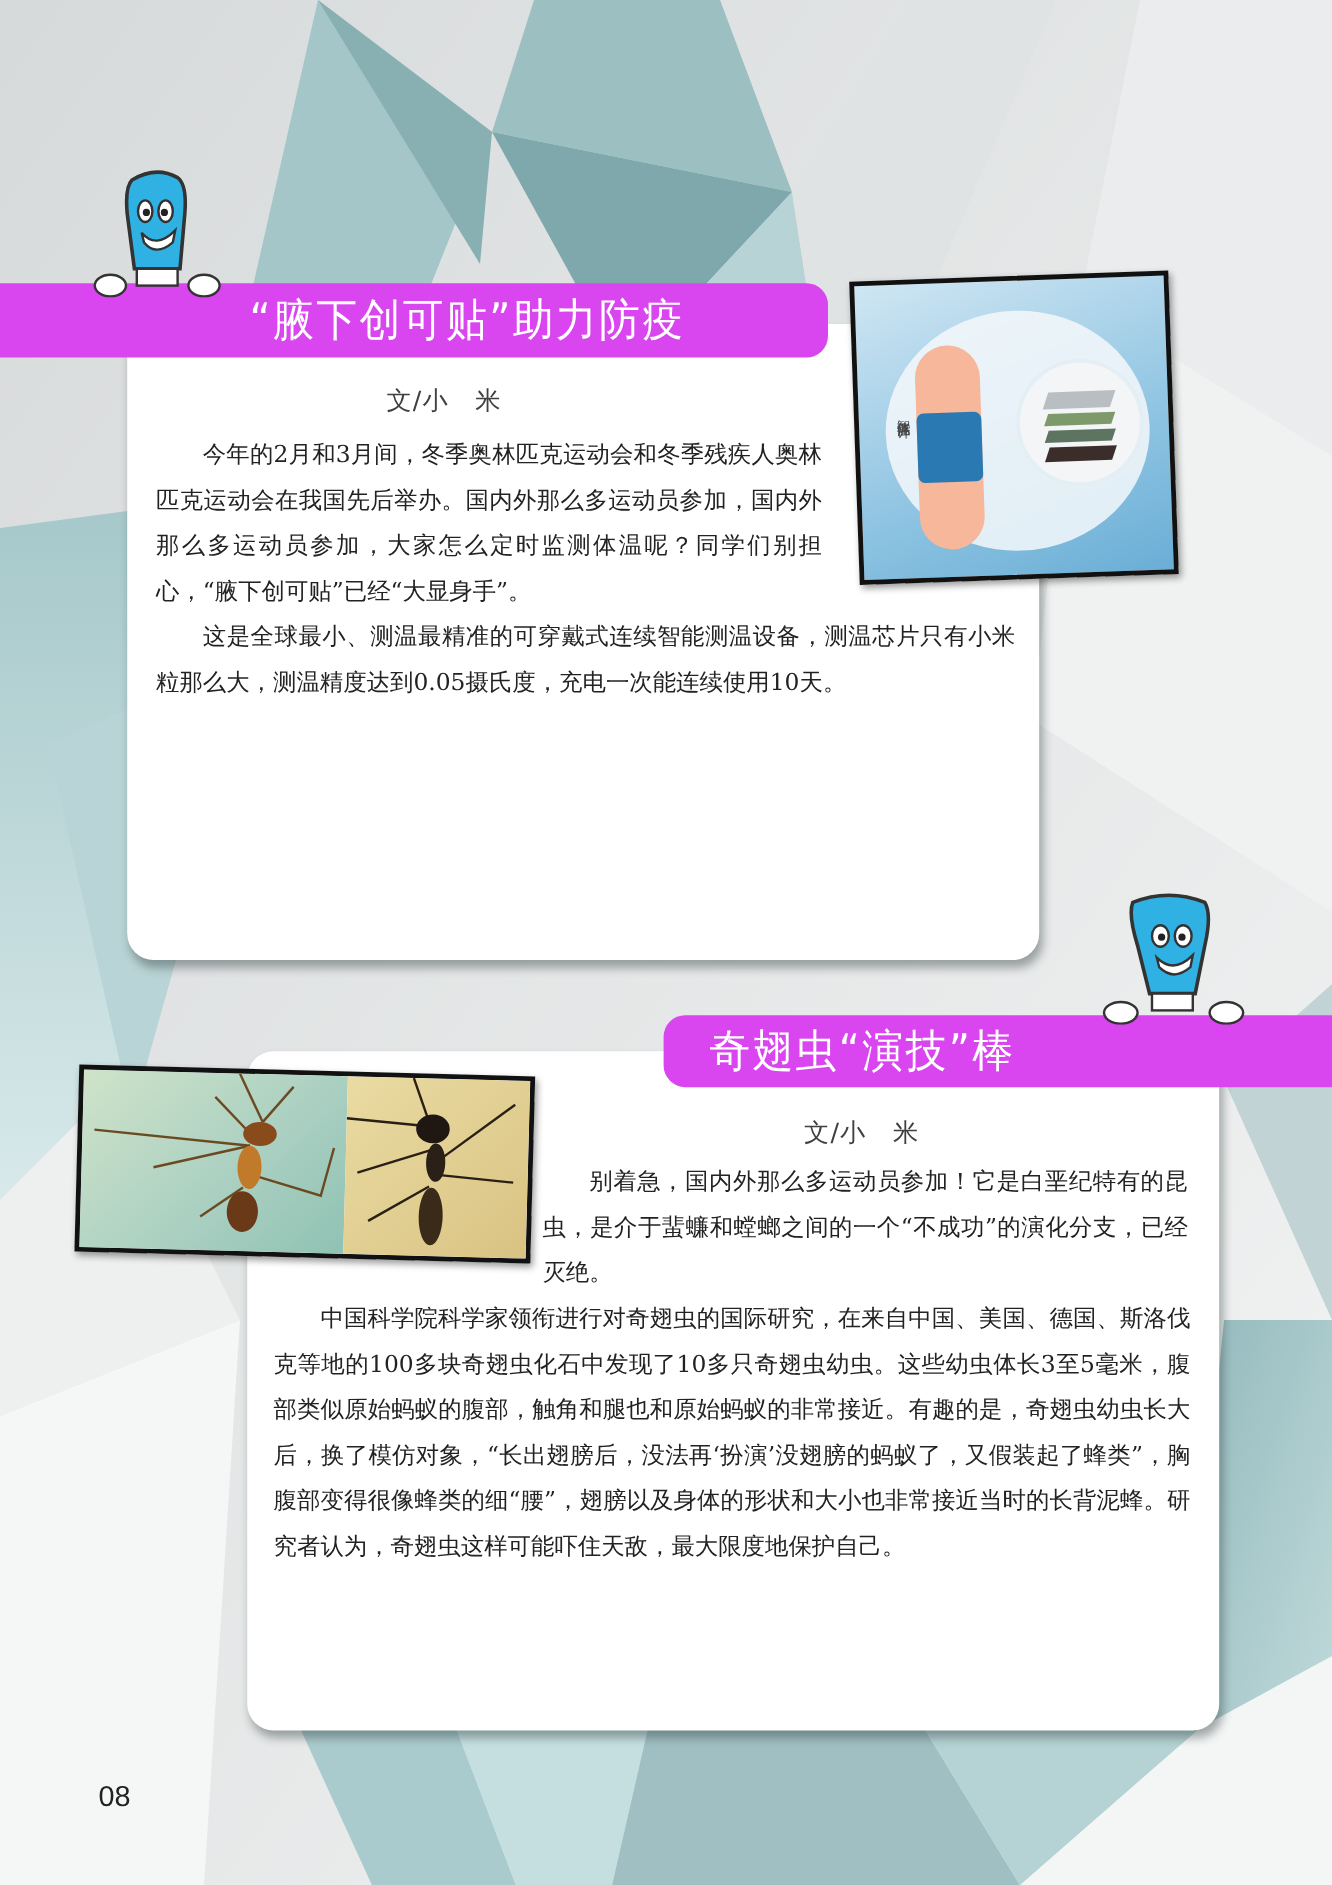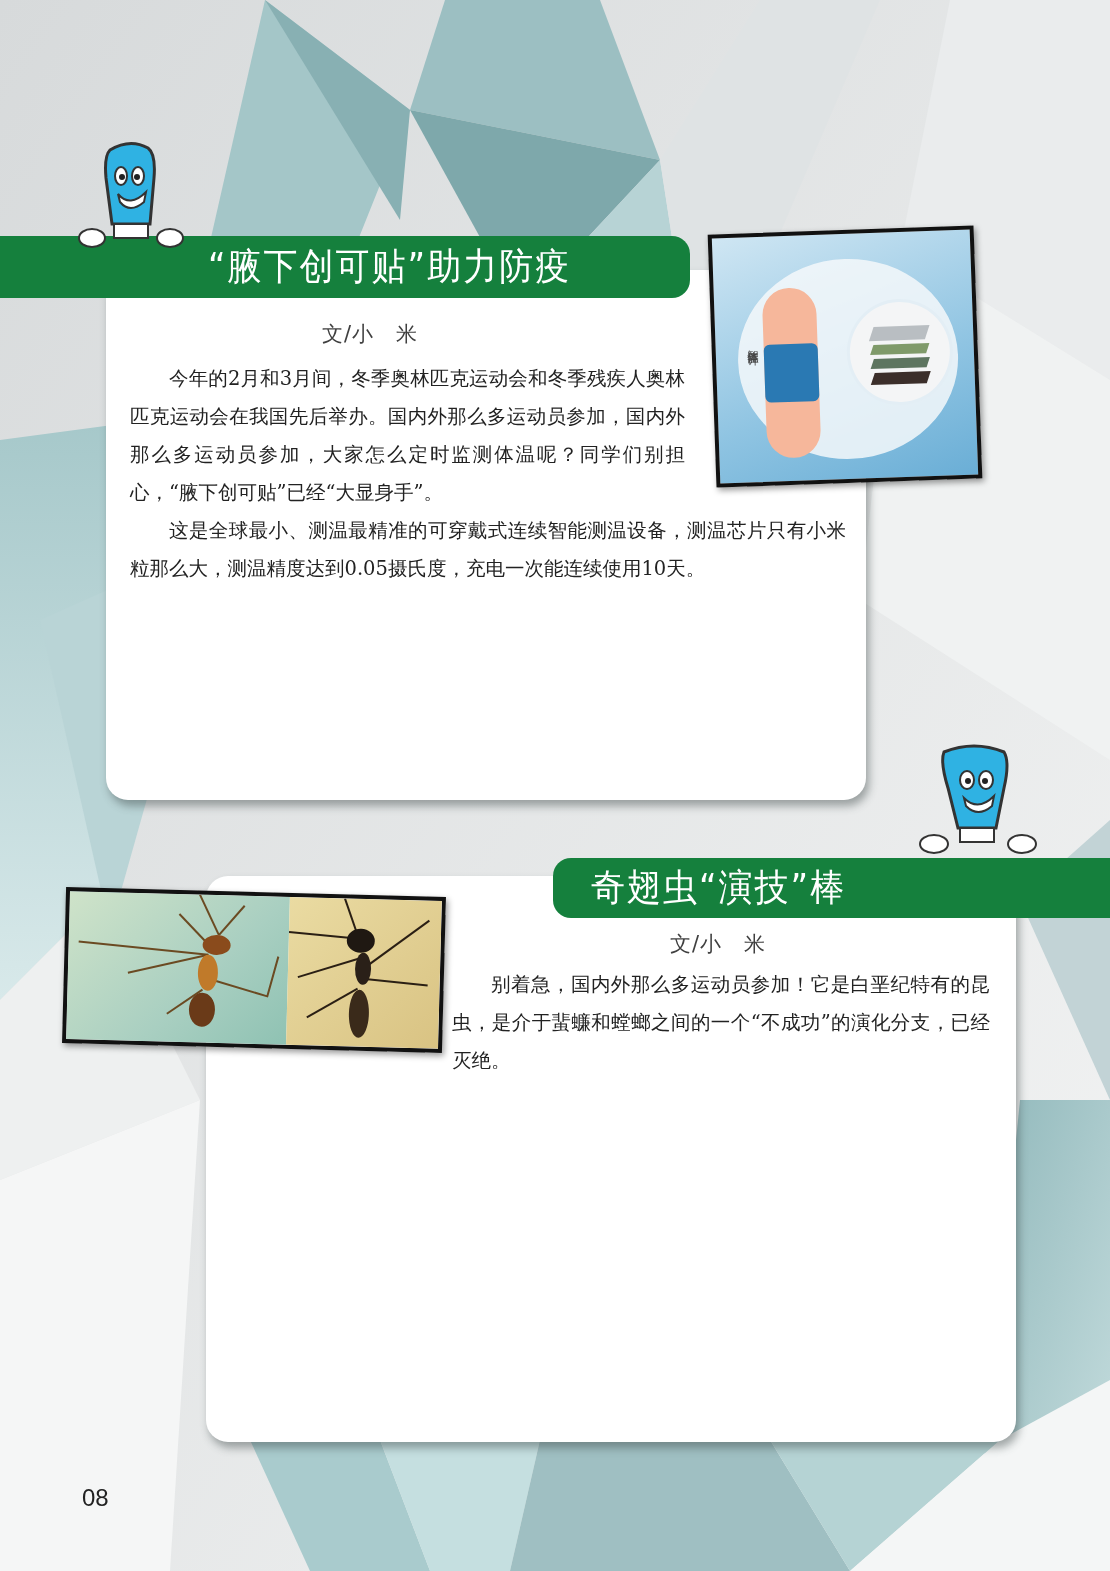--- a/index.html
+++ b/index.html
@@ -1,19 +1,19 @@
 <!DOCTYPE html>
 <html><head>
 <meta charset="utf-8">
 <style>
   html, body { margin:0; padding:0; }
   body { width:1110px; height:1571px; position:relative; overflow:hidden; background:#e9ebec; font-family:"DejaVu Serif", serif; }
   .bg { position:absolute; left:0; top:0; width:1110px; height:1571px; z-index:0; }
   .card { position:absolute; background:#fff; border-radius:22px; box-shadow: 3px 6px 8px rgba(60,70,70,0.45); z-index:2; }
-  .banner { position:absolute; background:#15803d; z-index:4; color:#fff; font-family:"DejaVu Sans", sans-serif; font-weight:normal; letter-spacing:2px; display:flex; align-items:center; }
+  .banner { position:absolute; background:#d946ef; z-index:4; color:#fff; font-family:"DejaVu Sans", sans-serif; font-weight:normal; letter-spacing:2px; display:flex; align-items:center; }
   .banner-text { font-size:34px; transform:scaleY(1.1); }
   .byline { position:absolute; font-family:"DejaVu Sans", sans-serif; font-weight:normal; font-size:21px; color:#404040; z-index:5; letter-spacing:1px; }
   .para { position:absolute; z-index:5; font-size:19.5px; line-height:38px; color:#222; text-align:justify; text-align-last:left; }
   .para p { margin:0; text-indent:2em; }
   .photo { position:absolute; z-index:6; border:4px solid #111; box-shadow:2px 3px 6px rgba(0,0,0,.4); overflow:hidden; }
   .mascot { position:absolute; z-index:5; }
   .pagenum { position:absolute; left:82px; top:1484px; font-family:"Liberation Sans", sans-serif; font-size:24px; color:#222; z-index:5; }
   .vert-label { position:absolute; font-family:"DejaVu Sans", sans-serif; font-size:11px; color:#444; writing-mode:vertical-rl; letter-spacing:1px; }
 </style>
 </head>
@@ -93,21 +93,21 @@
 
 <div class="para" style="left:130px; top:360px; width:555px;">
   <p>今年的2月和3月间，冬季奥林匹克运动会和冬季残疾人奥林匹克运动会在我国先后举办。国内外那么多运动员参加，国内外那么多运动员参加，大家怎么定时监测体温呢？同学们别担心，“腋下创可贴”已经“大显身手”。</p>
 </div>
 <div class="para" style="left:130px; top:512px; width:716px;">
   <p>这是全球最小、测温最精准的可穿戴式连续智能测温设备，测温芯片只有小米粒那么大，测温精度达到0.05摄氏度，充电一次能连续使用10天。</p>
 </div>
 
 <div class="card" style="left:206px; top:876px; width:810px; height:566px;"></div>
 
-<div class="banner" style="left:553px; top:846px; width:557px; height:60px; border-radius:18px 0 0 18px;margin-top:12px;">
+<div class="banner" style="left:553px; top:846px; width:557px; height:60px; border-radius:18px 0 0 18px;">
   <span class="banner-text" style="margin-left:38px;">奇翅虫“演技”棒</span>
 </div>
 
 <svg class="mascot" style="left:912px; top:742px;" width="135" height="112" viewBox="0 0 135 112">
   <path d="M32 10 Q62 -2 92 10 Q98 20 92 46 L84 86 L46 86 L36 46 Q28 20 32 10Z" fill="#2fb2e3" stroke="#333" stroke-width="3"></path>
   <ellipse cx="55" cy="38" rx="7" ry="9" fill="#fff" stroke="#333" stroke-width="2"></ellipse>
   <ellipse cx="74" cy="38" rx="7" ry="9" fill="#fff" stroke="#333" stroke-width="2"></ellipse>
   <circle cx="56" cy="39" r="3" fill="#222"></circle>
     <circle cx="73" cy="39" r="3" fill="#222"></circle>
   <path d="M52 56 Q66 70 82 54 L80 64 Q66 76 54 64Z" fill="#fff" stroke="#333" stroke-width="2"></path>
@@ -149,15 +149,16 @@
     </svg>
   </div>
 </div>
 
 <div class="byline" style="left:670px; top:930px;">文/小　米</div>
 
 <div class="para" style="left:452px; top:966px; width:538px;">
   <p>别着急，国内外那么多运动员参加！它是白垩纪特有的昆虫，是介于蜚蠊和螳螂之间的一个“不成功”的演化分支，已经灭绝。</p>
 </div>
 <div class="para" style="left:228px; top:1080px; width:764px;">
+  <p>中国科学院科学家领衔进行对奇翅虫的国际研究，在来自中国、美国、德国、斯洛伐克等地的100多块奇翅虫化石中发现了10多只奇翅虫幼虫。这些幼虫体长3至5毫米，腹部类似原始蚂蚁的腹部，触角和腿也和原始蚂蚁的非常接近。有趣的是，奇翅虫幼虫长大后，换了模仿对象，“长出翅膀后，没法再‘扮演’没翅膀的蚂蚁了，又假装起了蜂类”，胸腹部变得很像蜂类的细“腰”，翅膀以及身体的形状和大小也非常接近当时的长背泥蜂。研究者认为，奇翅虫这样可能吓住天敌，最大限度地保护自己。</p>
 </div>
 
 <div class="pagenum">08</div>
 
 </body></html>

